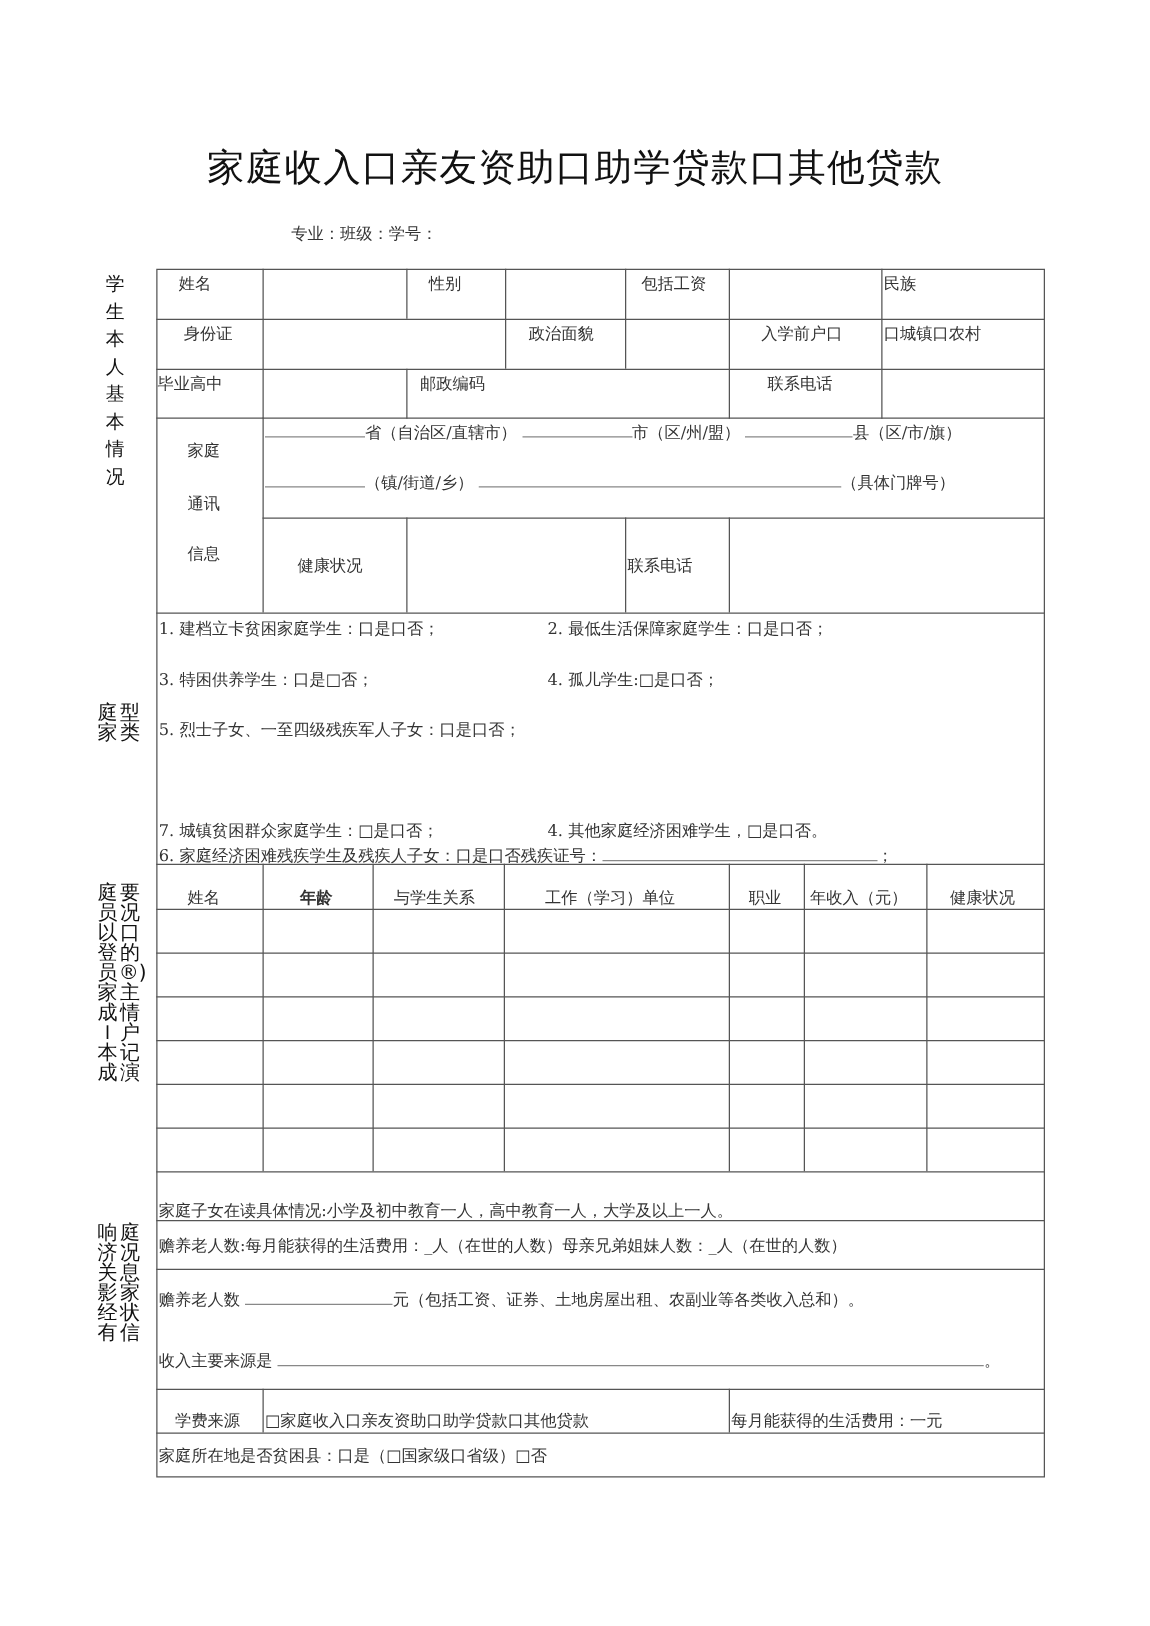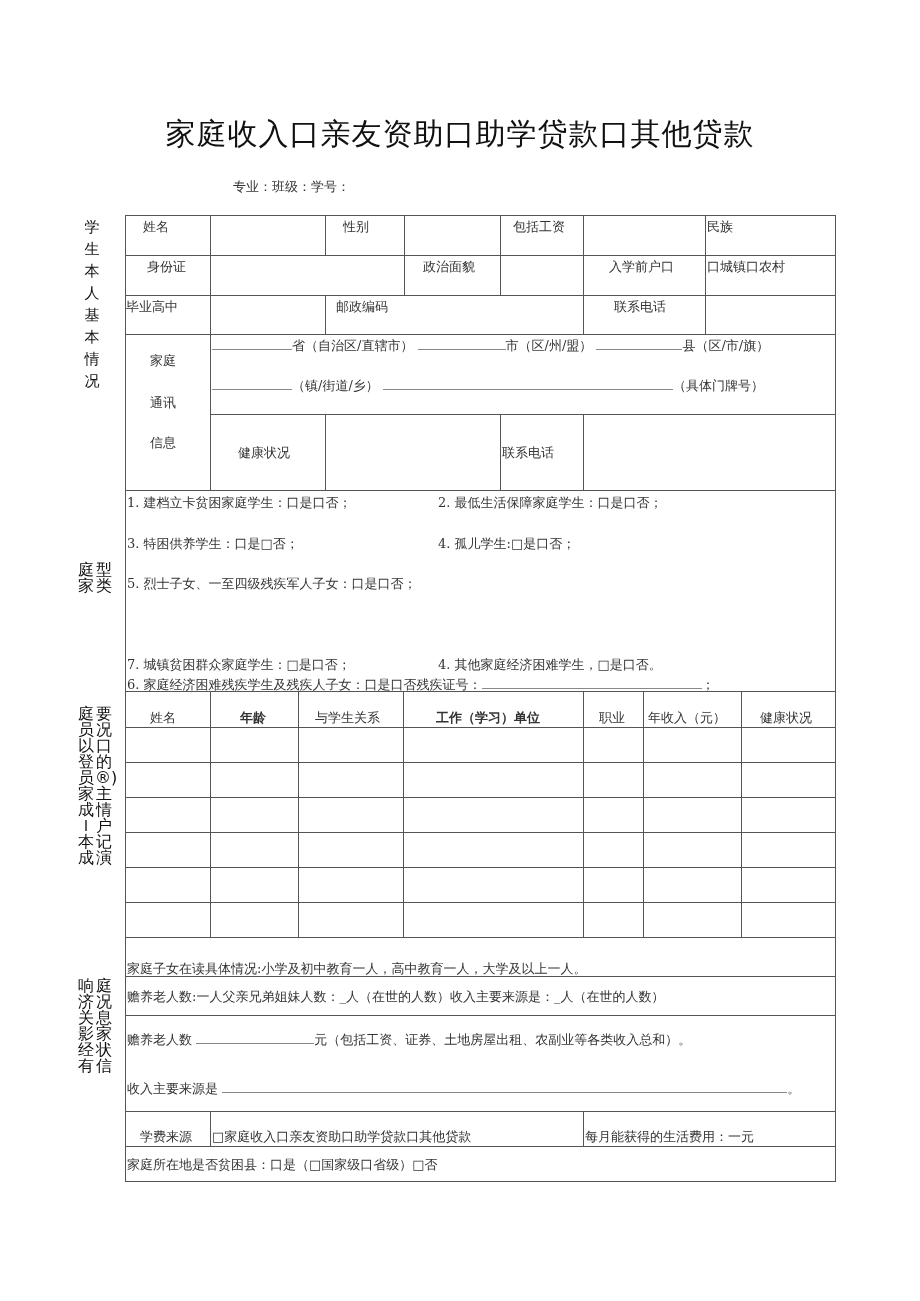--- a/index.html
+++ b/index.html
@@ -148,21 +148,21 @@
 <div class="vl" style="left:210px; top:691px; height:246px;"></div>
 <div class="vl" style="left:298px; top:691px; height:246px;"></div>
 <div class="vl" style="left:403px; top:691px; height:246px;"></div>
 <div class="vl" style="left:583px; top:691px; height:246px;"></div>
 <div class="vl" style="left:643px; top:691px; height:246px;"></div>
 <div class="vl" style="left:741px; top:691px; height:246px;"></div>
 
 <div class="t" style="left:150px; top:709px;">姓名</div>
 <div class="t" style="left:240px; top:709px;font-weight:bold;">年龄</div>
 <div class="t" style="left:315px; top:709px;">与学生关系</div>
-<div class="t" style="left:436px; top:709px;font-weight:bold;">工作（学习）单位</div>
+<div class="t" style="left:436px; top:709px;">工作（学习）单位</div>
 <div class="t" style="left:599px; top:709px;">职业</div>
 <div class="t" style="left:648px; top:709px;">年收入（元）</div>
 <div class="t" style="left:760px; top:709px;">健康状况</div>
 
 <div id="member-rows">
     <div class="t" style="left: 126px; top: 728px; width: 84px; height: 33px;"></div>
     <div class="t" style="left: 211px; top: 728px; width: 87px; height: 33px;"></div>
     <div class="t" style="left: 299px; top: 728px; width: 104px; height: 33px;"></div>
     <div class="t" style="left: 404px; top: 728px; width: 179px; height: 33px;"></div>
     <div class="t" style="left: 584px; top: 728px; width: 59px; height: 33px;"></div>
@@ -206,21 +206,21 @@
   </div>
 
 <div class="hl" style="left:125px; top:976px; width:711px;"></div>
 <div class="hl" style="left:125px; top:1015px; width:711px;"></div>
 <div class="hl" style="left:125px; top:1111px; width:711px;"></div>
 <div class="hl" style="left:125px; top:1146px; width:711px;"></div>
 <div class="vl" style="left:210px; top:1111px; height:35px;"></div>
 <div class="vl" style="left:583px; top:1111px; height:35px;"></div>
 
 <div class="t" style="left:127px; top:960px;">家庭子女在读具体情况:小学及初中教育一人，高中教育一人，大学及以上一人。</div>
-<div class="t" style="left:127px; top:988px;">赡养老人数:一人父亲兄弟姐妹人数：_人（在世的人数）收入主要来源是：_人（在世的人数）</div>
+<div class="t" style="left:127px; top:988px;">赡养老人数:每月能获得的生活费用：_人（在世的人数）母亲兄弟姐妹人数：_人（在世的人数）</div>
 <div class="t" style="left:127px; top:1031px;">
   <span>赡养老人数</span>
   <span class="u" style="width:118px;"></span><span>元（包括工资、证券、土地房屋出租、农副业等各类收入总和）。</span>
 </div>
 <div class="t" style="left:127px; top:1080px;">
   <span>收入主要来源是</span>
   <span class="u" style="width:565px;"></span><span>。</span>
 </div>
 <div class="t" style="left:140px; top:1128px;">学费来源</div>
 <div class="t" style="left:212px; top:1128px;">□家庭收入口亲友资助口助学贷款口其他贷款</div>

